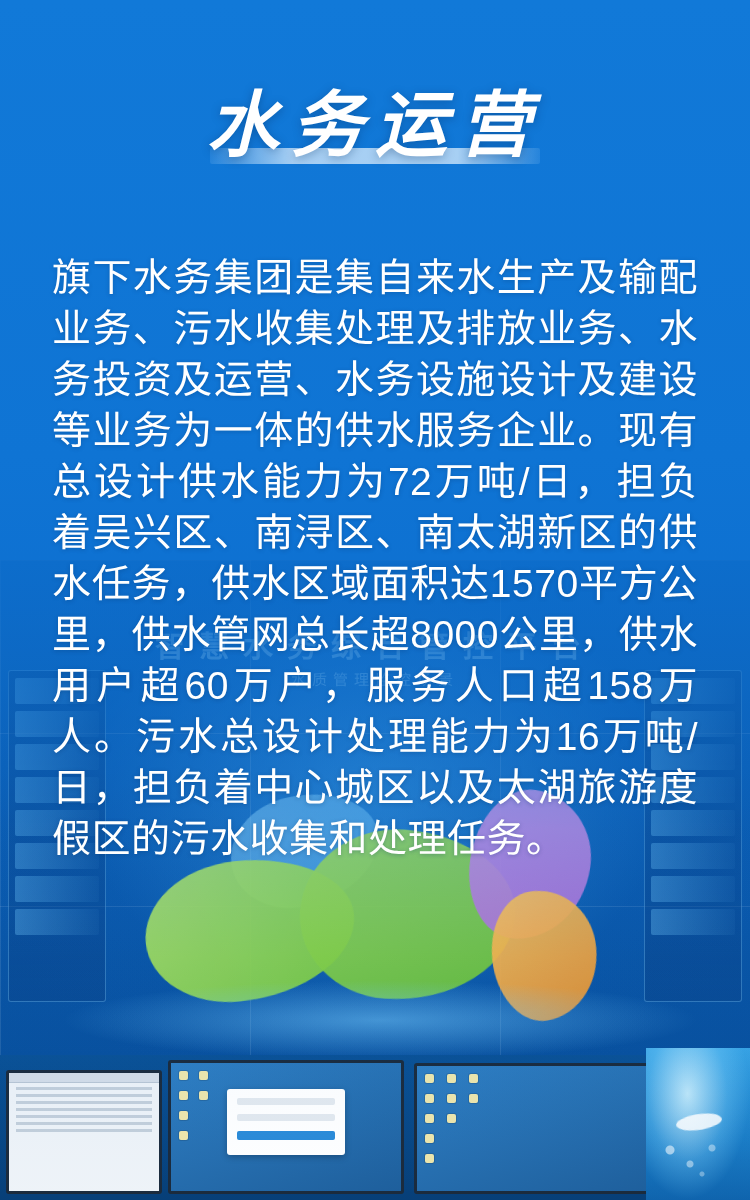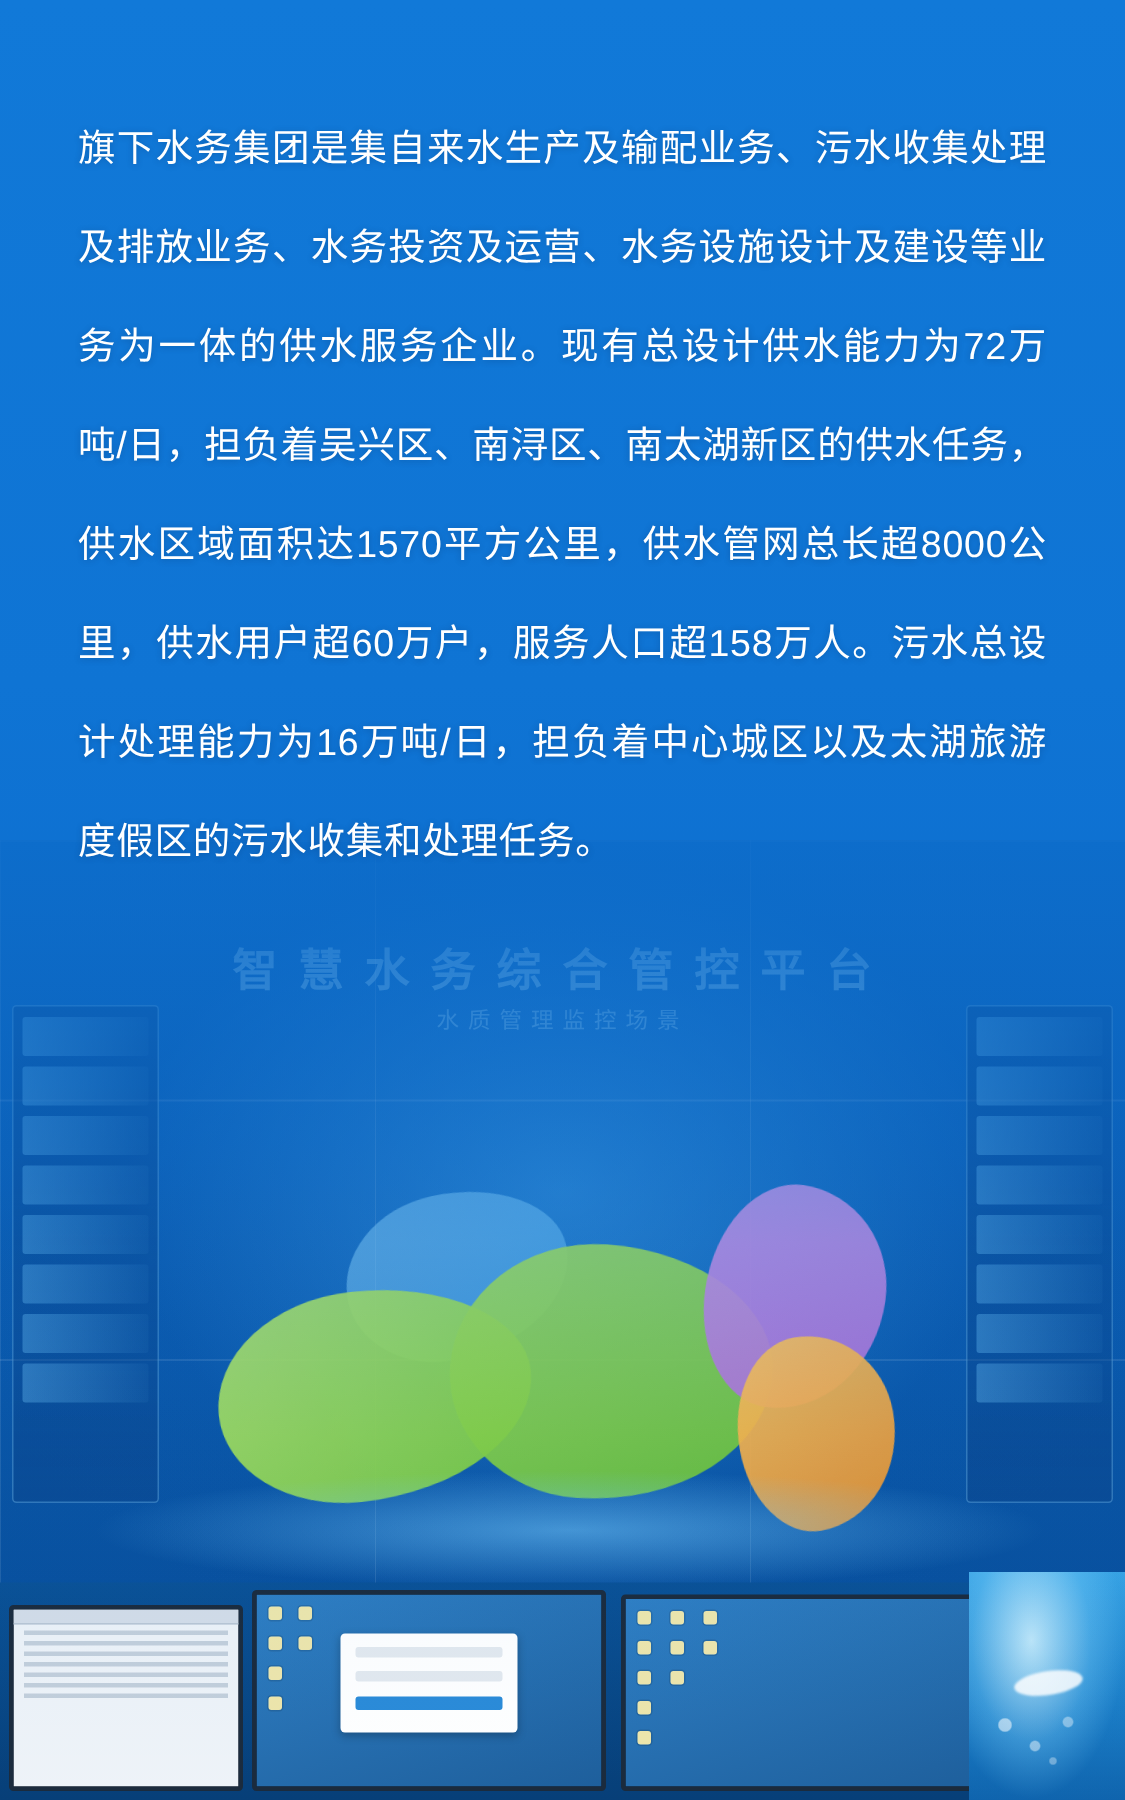--- a/index.html
+++ b/index.html
@@ -238,22 +238,22 @@
     width: 330px;
     height: 16px;
     background: linear-gradient(90deg, rgba(160,205,245,0.15), rgba(175,212,245,0.95) 25%, rgba(175,212,245,0.95) 75%, rgba(160,205,245,0.15));
     border-radius: 2px;
     z-index: 1;
   }
 
   .body-text {
     margin: 66px 52px 0 52px;
     color: #ffffff;
-    font-size: 25px;
-    line-height: 66px;
+    font-size: 39px;
+    line-height: 51px;
     letter-spacing: 0.5px;
     text-align: justify;
     text-shadow: 0 1px 4px rgba(0,45,95,0.30);
   }
 </style>
 </head>
 <body>
 
 <div class="page">
 
@@ -343,17 +343,21 @@
 
     <div class="water-photo">
       <div class="swimmer"></div>
       <div class="bubbles"></div>
     </div>
 
     <div class="photo-wash"></div>
   </div>
 
   <div class="content">
+    <div class="title-wrap">
+      <div class="title-underline"></div>
+      <div class="title">水务运营</div>
+    </div>
 
     <div class="body-text">旗下水务集团是集自来水生产及输配业务、污水收集处理及排放业务、水务投资及运营、水务设施设计及建设等业务为一体的供水服务企业。现有总设计供水能力为72万吨/日，担负着吴兴区、南浔区、南太湖新区的供水任务，供水区域面积达1570平方公里，供水管网总长超8000公里，供水用户超60万户，服务人口超158万人。污水总设计处理能力为16万吨/日，担负着中心城区以及太湖旅游度假区的污水收集和处理任务。</div>
   </div>
 
 </div>
 
 </body></html>

